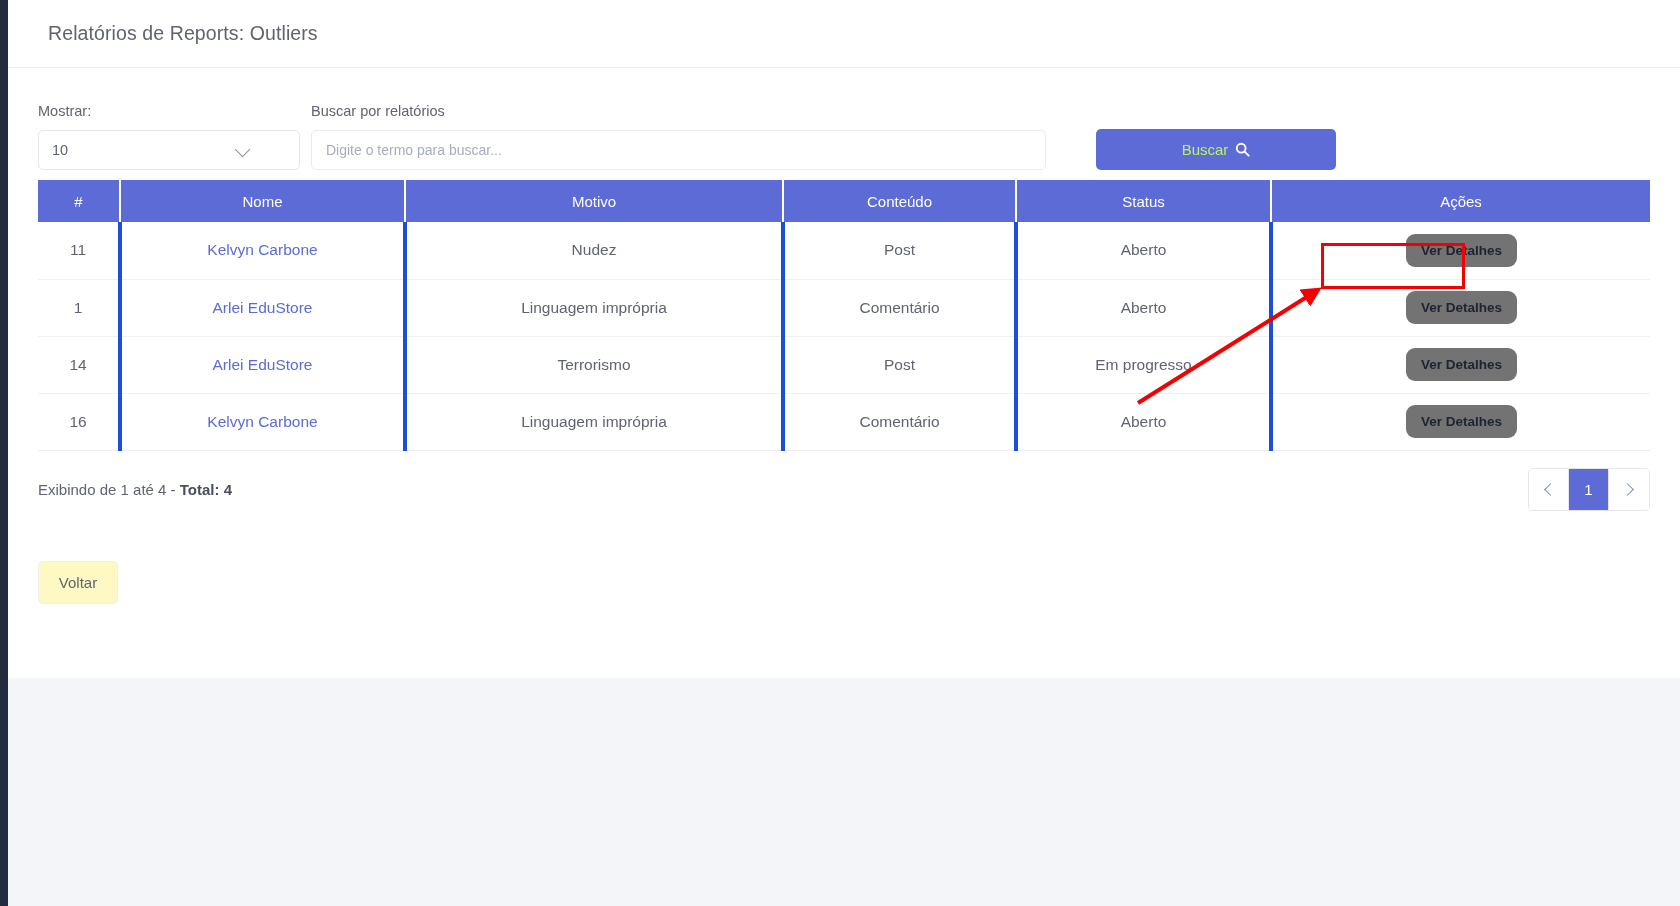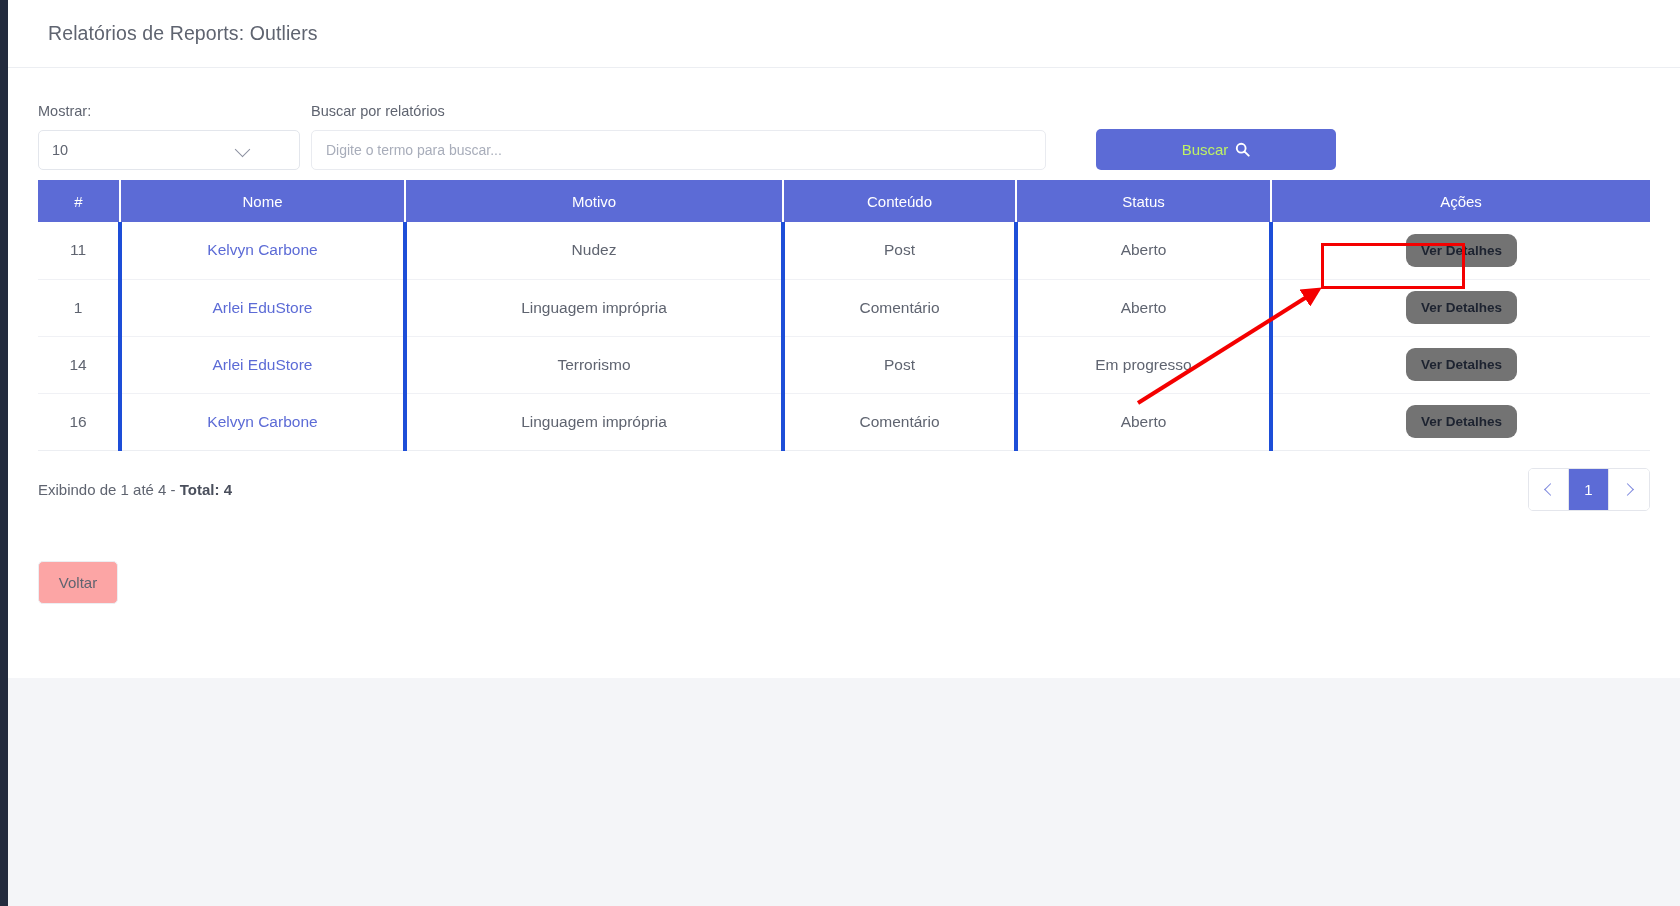--- a/index.html
+++ b/index.html
@@ -148,21 +148,21 @@
   }
   .page-btn:last-child { border-right: none; }
   .page-btn.active { background: #5c6bd6; color: #fff; }
   .chev { width: 9px; height: 9px; border-right: 1.8px solid #7b86dd; border-bottom: 1.8px solid #7b86dd; }
   .chev.left { transform: rotate(135deg); margin-left: 3px; }
   .chev.right { transform: rotate(-45deg); margin-right: 3px; }
 
   .btn-back {
     margin-top: 50px;
     width: 80px; height: 43px;
-    background: #fca5a5; border: 1px solid #eceef2; border-radius: 5px;
+    background: #fef9c3; border: 1px solid #eceef2; border-radius: 5px;
     font-size: 15px; color: #5f6470; cursor: pointer;
     font-family: "Liberation Sans", sans-serif;
   }
 
   
   .annot-rect {
     position: absolute;
     left: 1321px; top: 243px;
     width: 144px; height: 46px;
     border: 3px solid #f40000;

